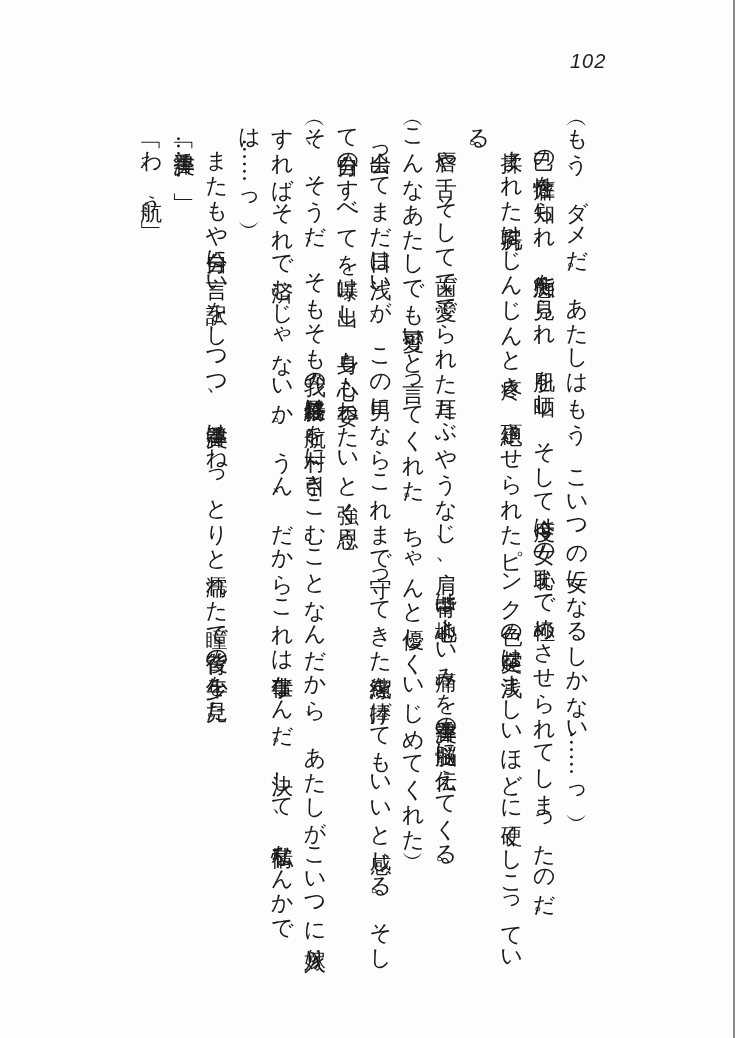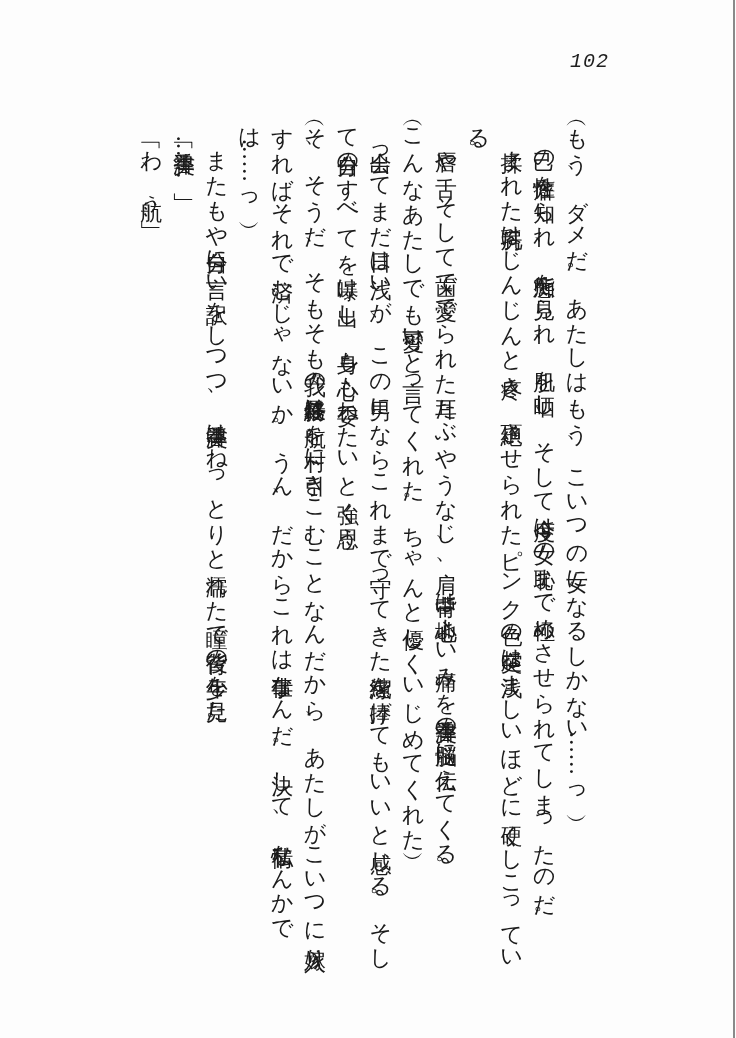--- a/index.html
+++ b/index.html
@@ -16,21 +16,21 @@
   }
   .page {
     position: absolute;
     inset: 0;
     background: #fdfdfd;
   }
   .page-number {
     position: absolute;
     top: 50px;
     left: 570px;
-    font-family: Liberation Mono, monospace;
+    font-family: Liberation Sans, sans-serif;
     font-style: italic;
     font-size: 20px;
     letter-spacing: 1px;
     color: #1f1f1f;
   }
   .text-block {
     position: absolute;
     top: 113px;
     right: 143px;
     width: 532px;

